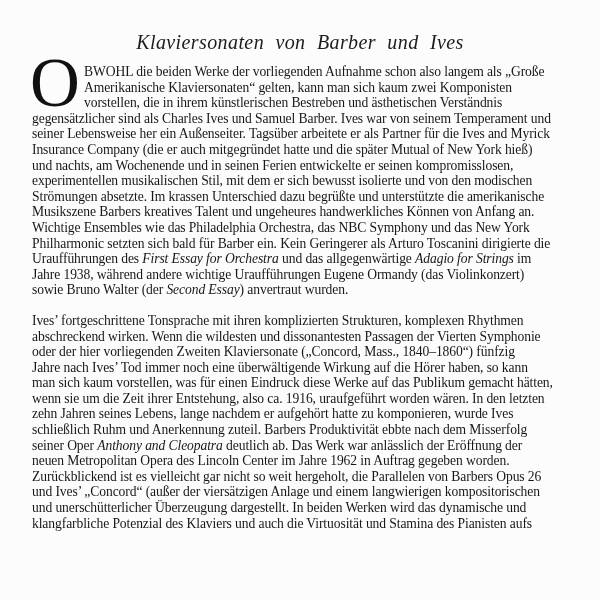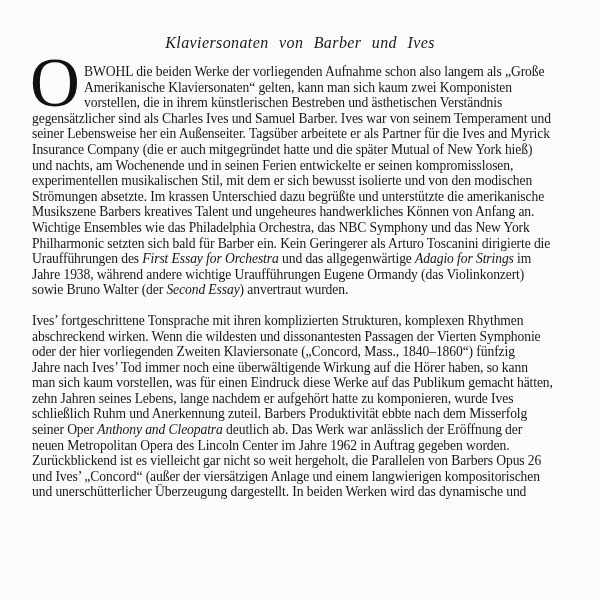--- a/index.html
+++ b/index.html
@@ -10,21 +10,21 @@
     overflow:hidden;
     font-family:"Liberation Serif", serif;
     color:#1a1a1a;
   }
   .title{
     margin:0;
     padding-top:31px;
     text-align:center;
     font-style:italic;
     font-weight:normal;
-    font-size:16px;
+    font-size:20px;
     line-height:23px;
     letter-spacing:0.4px;
     word-spacing:6px;
     color:#1c1c1c;
   }
   .content{
     position:relative;
     margin:10px 28px 0 32px;
     font-size:13.6px;
     line-height:15.6px;
@@ -80,22 +80,24 @@
         <div class="line"><span>Uraufführungen des </span><span class="it">First Essay for Orchestra</span><span> und das allgegenwärtige </span><span class="it">Adagio for Strings</span><span> im</span></div>
         <div class="line"><span>Jahre 1938, während andere wichtige Uraufführungen Eugene Ormandy (das Violinkonzert)</span></div>
         <div class="line"><span>sowie Bruno Walter (der </span><span class="it">Second Essay</span><span>) anvertraut wurden.</span></div>
       </div>
       <div class="para">
         <div class="line"><span>Ives’ fortgeschrittene Tonsprache mit ihren komplizierten Strukturen, komplexen Rhythmen</span></div>
         <div class="line"><span>abschreckend wirken. Wenn die wildesten und dissonantesten Passagen der Vierten Symphonie</span></div>
         <div class="line"><span>oder der hier vorliegenden Zweiten Klaviersonate („Concord, Mass., 1840–1860“) fünfzig</span></div>
         <div class="line"><span>Jahre nach Ives’ Tod immer noch eine überwältigende Wirkung auf die Hörer haben, so kann</span></div>
         <div class="line"><span>man sich kaum vorstellen, was für einen Eindruck diese Werke auf das Publikum gemacht hätten,</span></div>
+        <div class="line"><span>wenn sie um die Zeit ihrer Entstehung, also ca. 1916, uraufgeführt worden wären. In den letzten</span></div>
         <div class="line"><span>zehn Jahren seines Lebens, lange nachdem er aufgehört hatte zu komponieren, wurde Ives</span></div>
         <div class="line"><span>schließlich Ruhm und Anerkennung zuteil. Barbers Produktivität ebbte nach dem Misserfolg</span></div>
         <div class="line"><span>seiner Oper </span><span class="it">Anthony and Cleopatra</span><span> deutlich ab. Das Werk war anlässlich der Eröffnung der</span></div>
         <div class="line"><span>neuen Metropolitan Opera des Lincoln Center im Jahre 1962 in Auftrag gegeben worden.</span></div>
         <div class="line"><span>Zurückblickend ist es vielleicht gar nicht so weit hergeholt, die Parallelen von Barbers Opus 26</span></div>
         <div class="line"><span>und Ives’ „Concord“ (außer der viersätzigen Anlage und einem langwierigen kompositorischen</span></div>
         <div class="line"><span>und unerschütterlicher Überzeugung dargestellt. In beiden Werken wird das dynamische und</span></div>
+        <div class="line"><span>klangfarbliche Potenzial des Klaviers und auch die Virtuosität und Stamina des Pianisten aufs</span></div>
       </div>
     </div>
 </div>
 
 </body></html>

